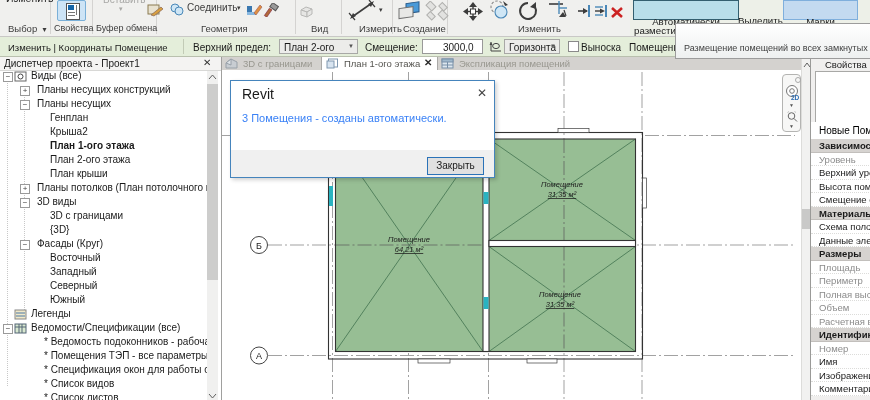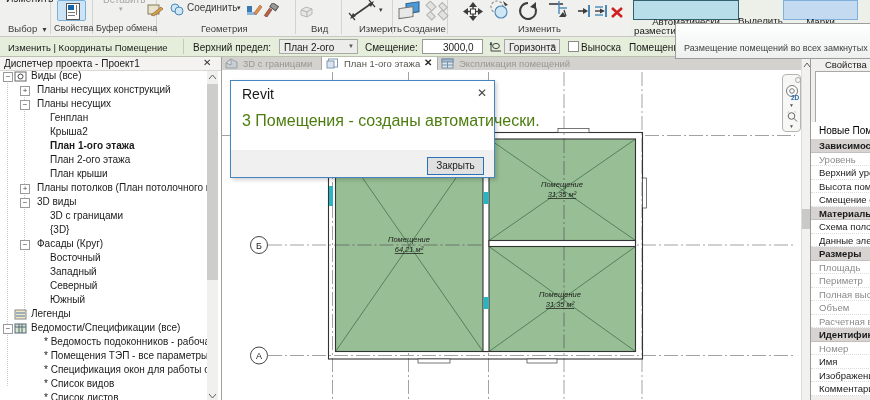--- a/index.html
+++ b/index.html
@@ -394,20 +394,20 @@
 <div class="prow pgray" style="top:202.5px;">Номер</div>
 <div class="prow" style="top:216.0px;">Имя</div>
 <div class="prow" style="top:229.5px;">Изображение</div>
 <div class="prow" style="top:243.0px;">Комментарии</div>
  </div>
 </div>
 
 <div class="abs" id="dlg" style="left:230px;top:80px;width:263px;height:96px;background:#fff;border:1px solid #4584bc;box-shadow:2px 2px 4px rgba(0,0,0,0.18);">
  <div class="abs" style="left:11px;top:5px;font-size:14px;color:#1a1a1a;">Revit</div>
  <div class="abs" style="left:246px;top:5px;font-size:12px;color:#444;">✕</div>
- <div class="abs" style="left:11px;top:31px;font-size:16px;color:#4d7c0f;white-space:nowrap;">3 Помещения - созданы автоматически.</div>
+ <div class="abs" style="left:11px;top:31px;font-size:11px;color:#3b82f6;white-space:nowrap;">3 Помещения - созданы автоматически.</div>
  <div class="abs" style="left:0px;top:69px;width:263px;height:27px;background:#f0f0f0;"></div>
  <div class="abs" style="left:196px;top:76px;width:55px;height:16px;background:#e0e0e0;border:1px solid #2a72b8;font-size:10px;text-align:center;line-height:15px;color:#1a1a1a;">Закрыть</div>
 </div>
 
 <div class="abs" id="tip" style="left:675px;top:23px;width:195px;height:36px;background:linear-gradient(#ffffff,#eef0f0);border:1px solid #9c9c9c;border-right:none;box-sizing:border-box;overflow:hidden;">
  <div class="abs" style="left:8px;top:19px;font-size:9px;color:#3f3f3f;white-space:nowrap;">Размещение помещений во всех замкнутых и</div>
 </div>
 
 </body></html>

